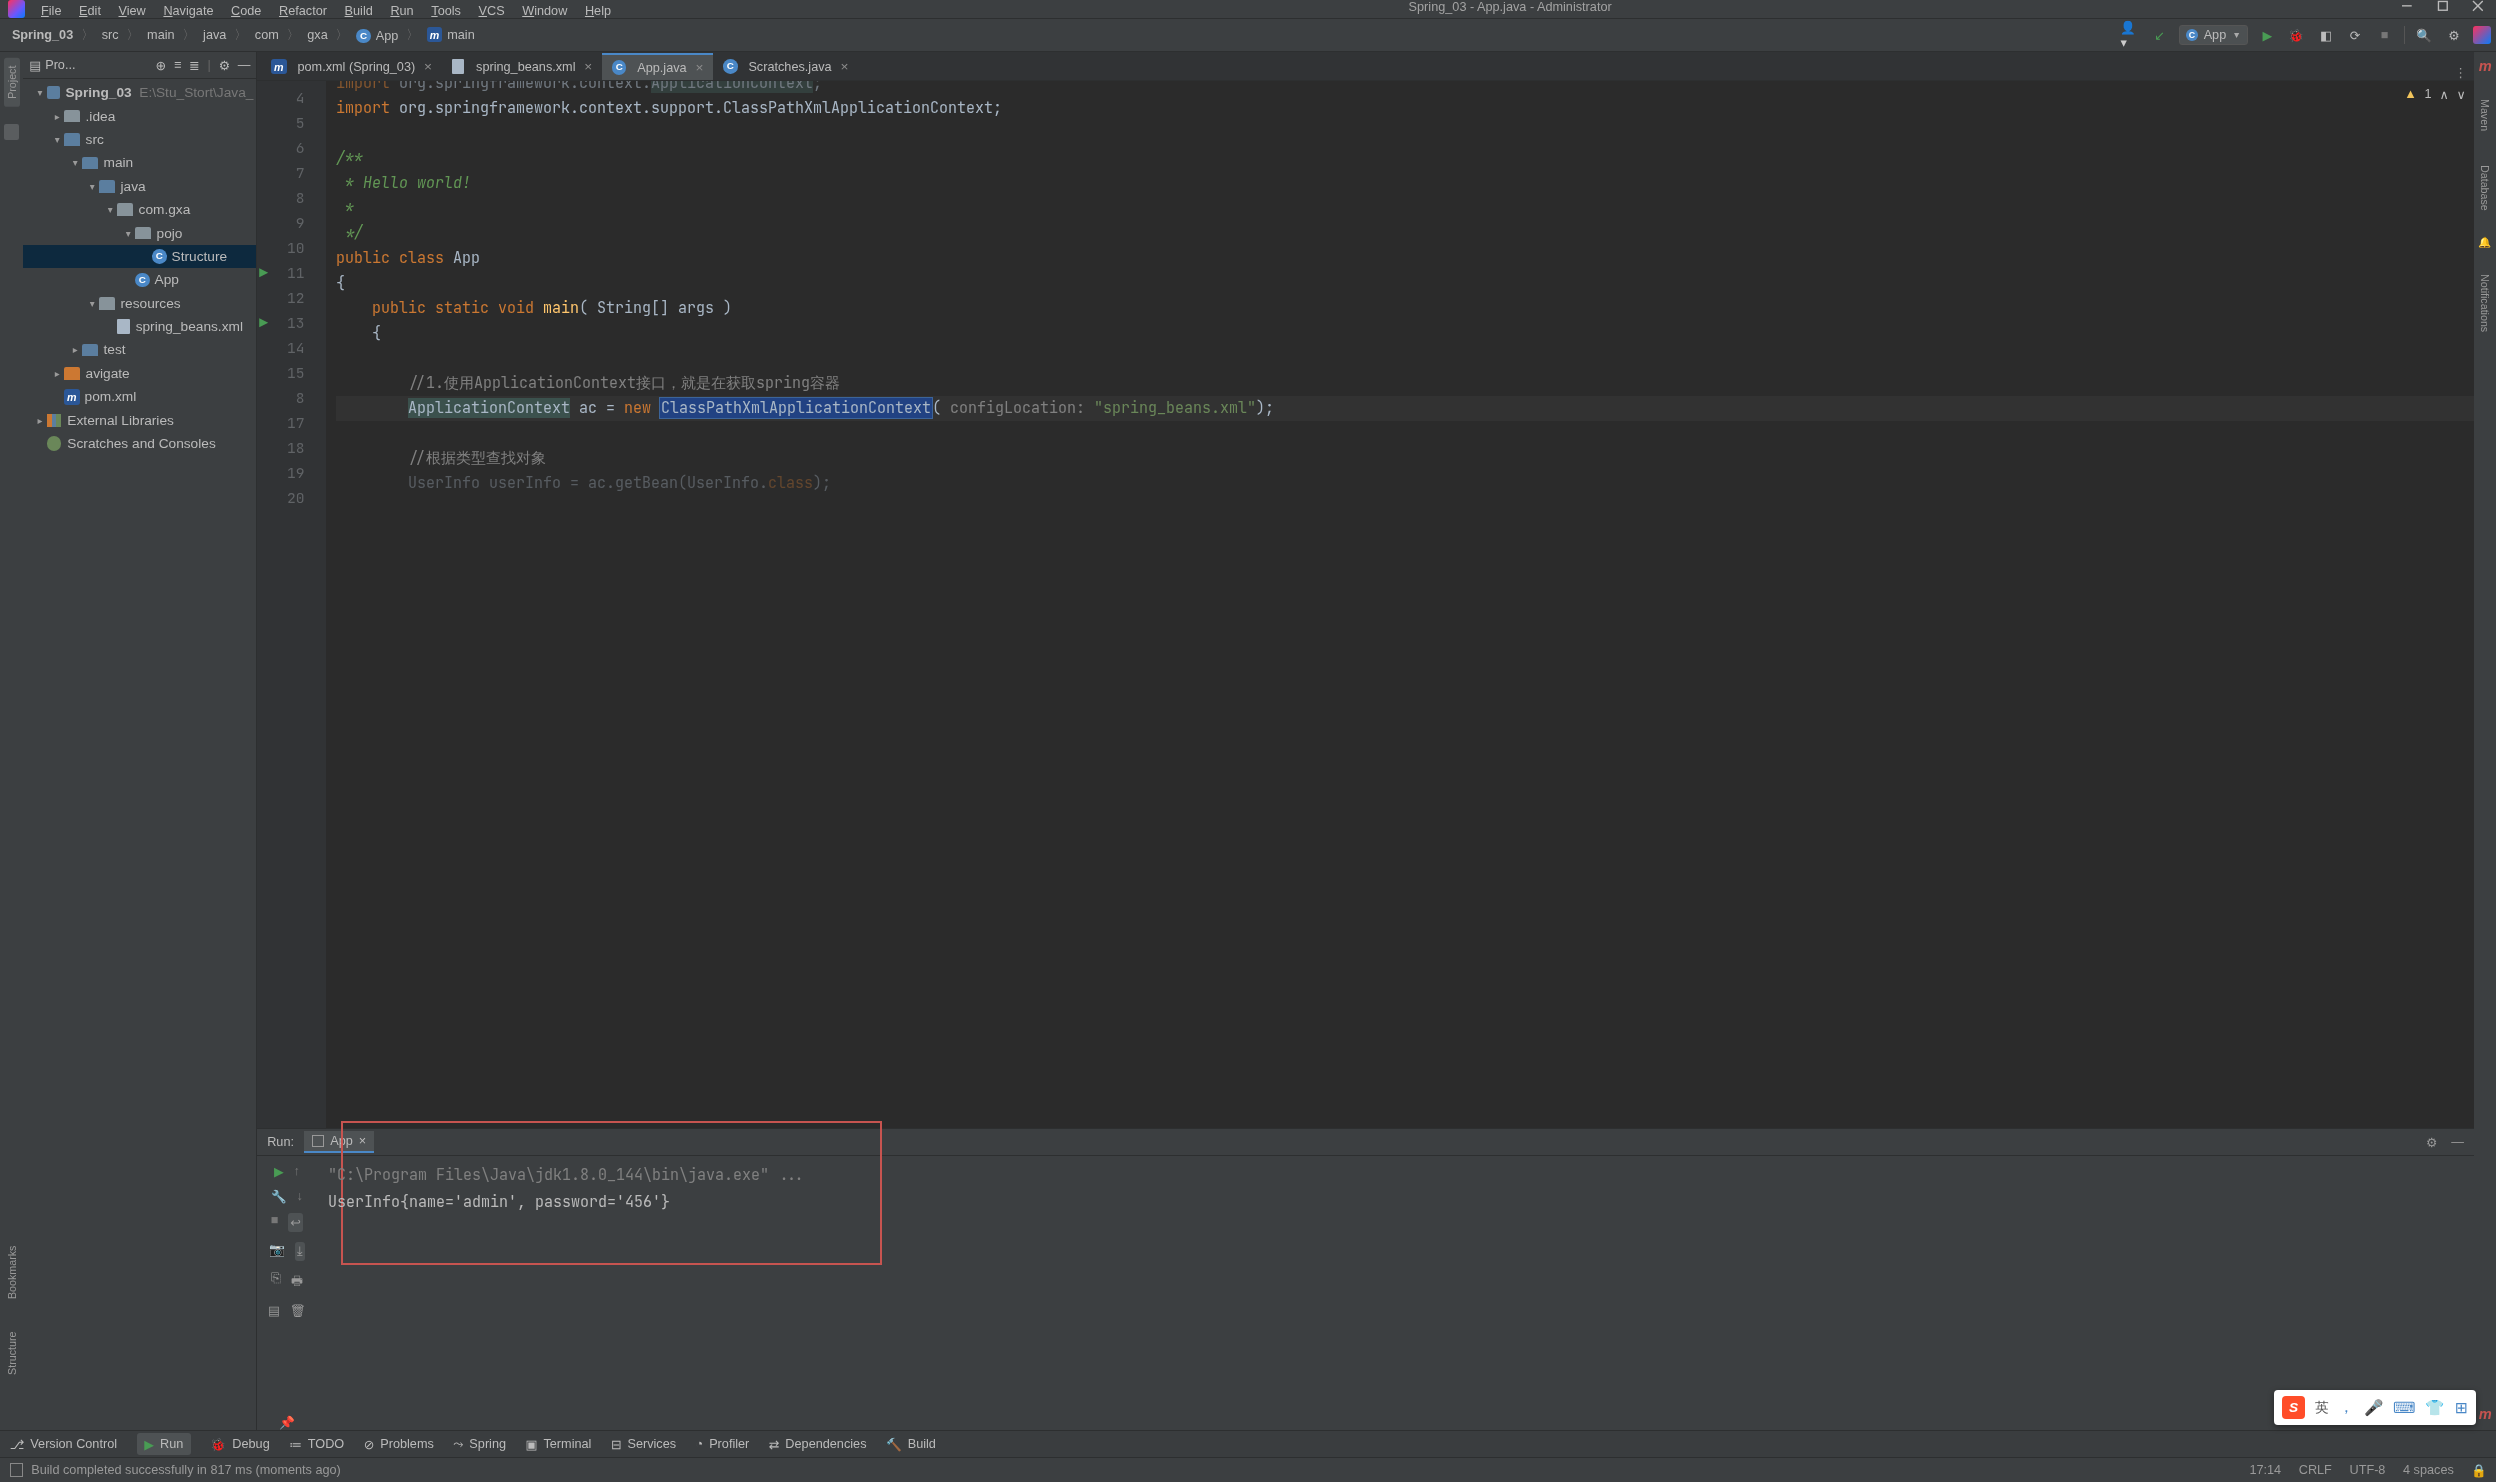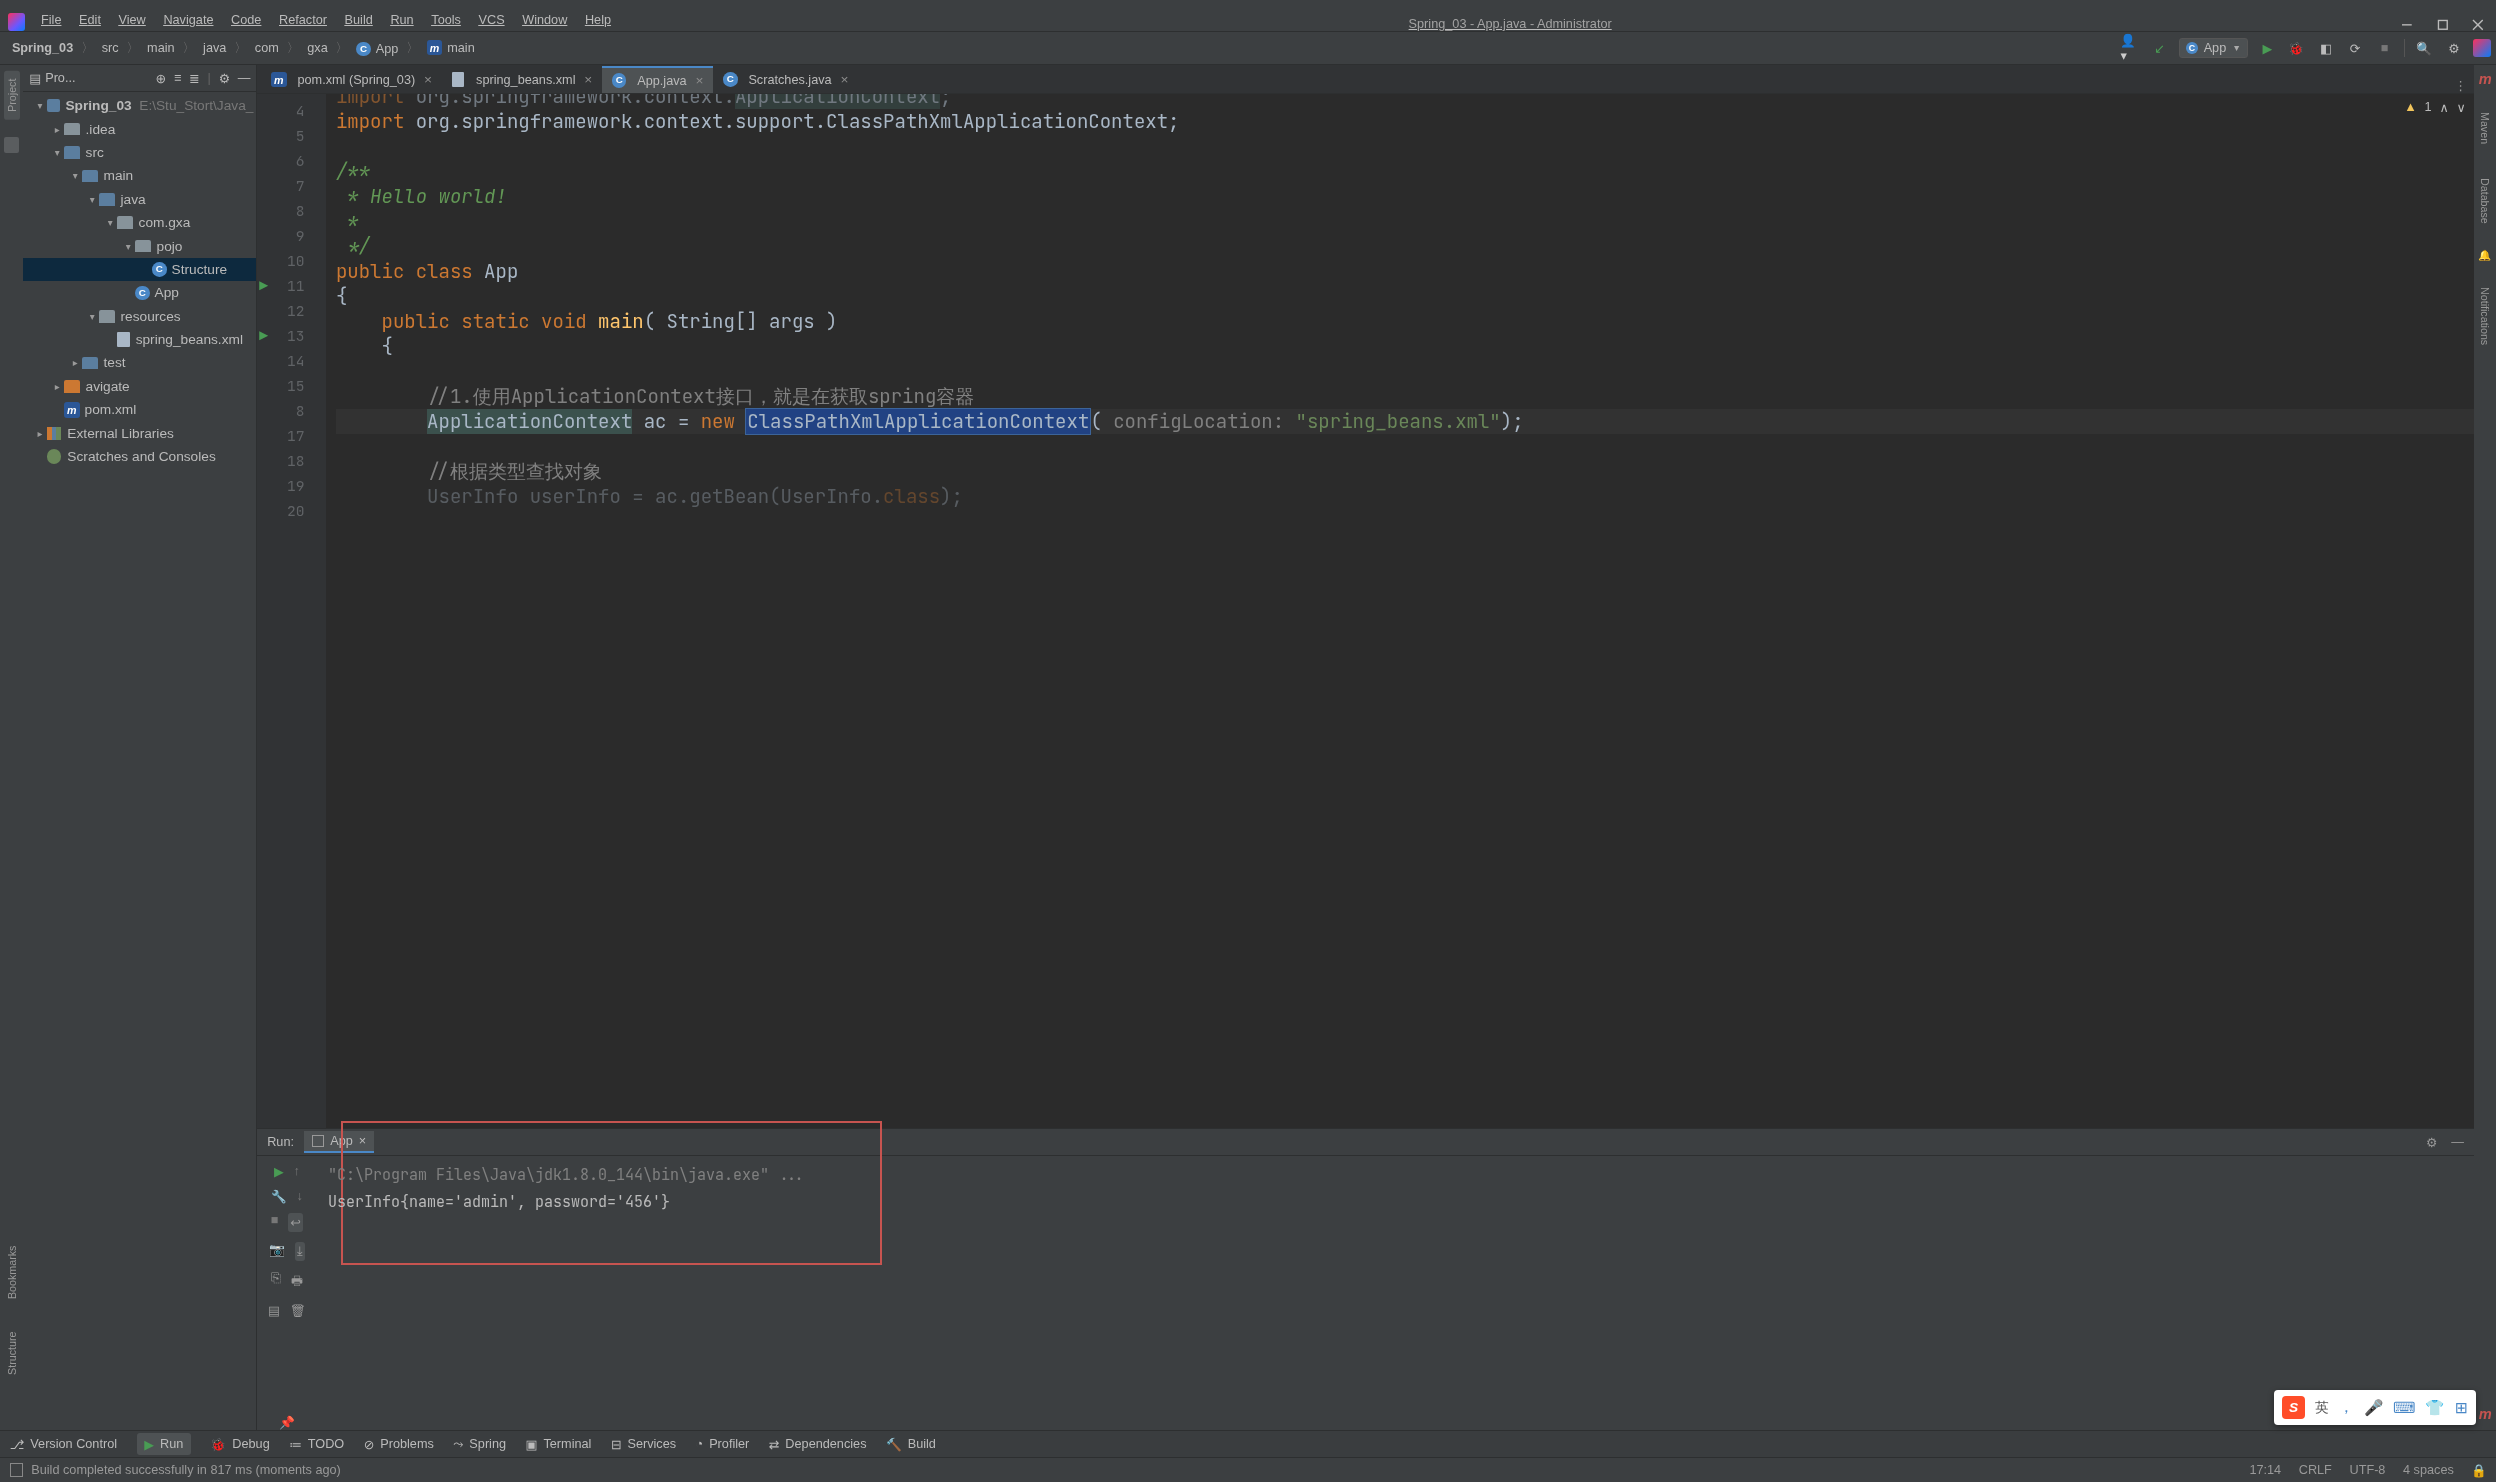--- a/index.html
+++ b/index.html
@@ -29,21 +29,21 @@
   body{
     background:var(--bg);
     color:var(--fg);
     font-family:"Segoe UI",Arial,sans-serif;
     font-size:12.7px;
     overflow:hidden;
   }
   .root{display:flex;flex-direction:column;width:2497px;height:1482px;transform-origin:top left;}
 
   
-  .titlebar{height:32px;background:var(--bg);display:flex;align-items:flex-end;padding:0 7.8px;border-bottom:1px solid #2d2f30;flex:0 0 auto;text-decoration:underline;}
+  .titlebar{height:19px;background:var(--bg);display:flex;align-items:flex-start;padding:0 7.8px;border-bottom:1px solid #2d2f30;flex:0 0 auto;}
   .app-icon{width:17.6px;height:17.6px;margin-right:7.8px;background:linear-gradient(135deg,#fe315d,#6b57ff 60%,#087cfa);border-radius:2.9px;}
   .menu-bar{display:flex;gap:2px;}
   .menu-item{padding:3.9px 7.8px;cursor:default;}
   .menu-item u{text-decoration:underline;}
   .title-center{flex:1;text-align:center;color:#a3a3a3;}
   .win-buttons{display:flex;gap:23.4px;margin-left:auto;color:#bbbbbb;padding-right:5.9px;}
   .win-btn svg{width:11.7px;height:11.7px;}
 
   
   .navbar{height:33px;background:var(--bg);display:flex;align-items:center;padding:0 6px;border-bottom:1px solid #2d2f30;flex:0 0 auto;}
@@ -85,21 +85,21 @@
   .tab.active{background:#4e5254;border-top:2px solid #4a88c7;}
   .tab .x{color:#8c8c8c;font-size:13.7px;margin-left:2.9px;}
   .tabs-right{margin-left:auto;padding-right:7.8px;color:#999;}
   .kebab{letter-spacing:-1px;}
 
   .ed-body{flex:1;display:flex;position:relative;min-height:0;background:var(--bg-dark);}
   .gutter{width:55px;background:var(--bg-darker);color:var(--gutter);text-align:right;padding:3.9px 7.8px 3.9px 3.9px;font-family:"JetBrains Mono",Consolas,monospace;font-size:14.6px;line-height:25px;flex:0 0 auto;position:relative;}
   .gutter .ln{height:25px;position:relative;}
   .gutter .run{position:absolute;left:-2px;top:50%;transform:translateY(-50%);color:#499c54;}
   .fold-col{width:13.7px;background:var(--bg-darker);position:relative;flex:0 0 auto;}
-  .code{flex:1;font-family:"JetBrains Mono",Consolas,monospace;font-size:19px;line-height:25px;padding:3.9px 0 3.9px 9.8px;white-space:pre;overflow:hidden;color:var(--n);position:relative;}
+  .code{flex:1;font-family:"JetBrains Mono",Consolas,monospace;font-size:15px;line-height:25px;padding:3.9px 0 3.9px 9.8px;white-space:pre;overflow:hidden;color:var(--n);position:relative;}
   .line{height:25px;}
   .line.cur{background:#323232;}
   .hl{background:#3b514d;}
   .hlbox{background:#214283;border:1px solid #3c6499;padding:0 1px;margin:-1px;}
   .k{color:var(--k);}
   .s{color:var(--s);}
   .c{color:var(--c);}
   .f{color:var(--f);}
   .d{color:var(--d);font-style:italic;}
   .b{color:var(--b);}

